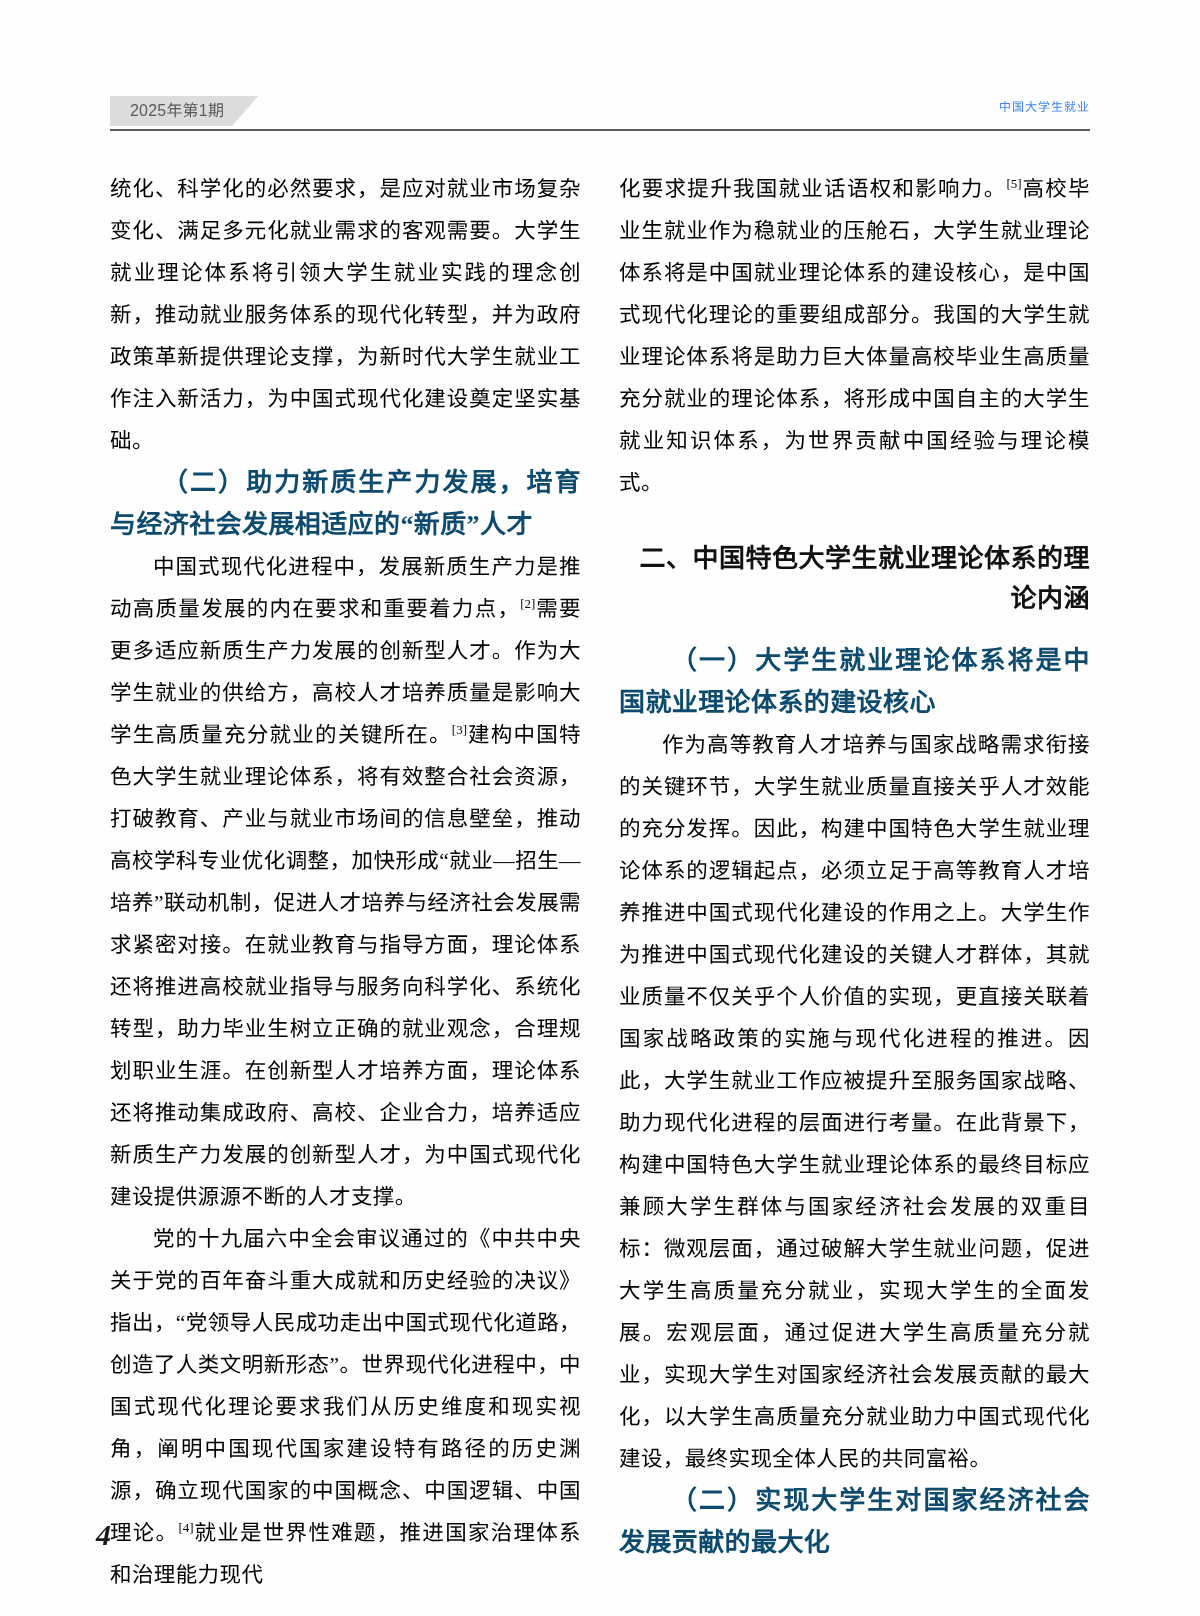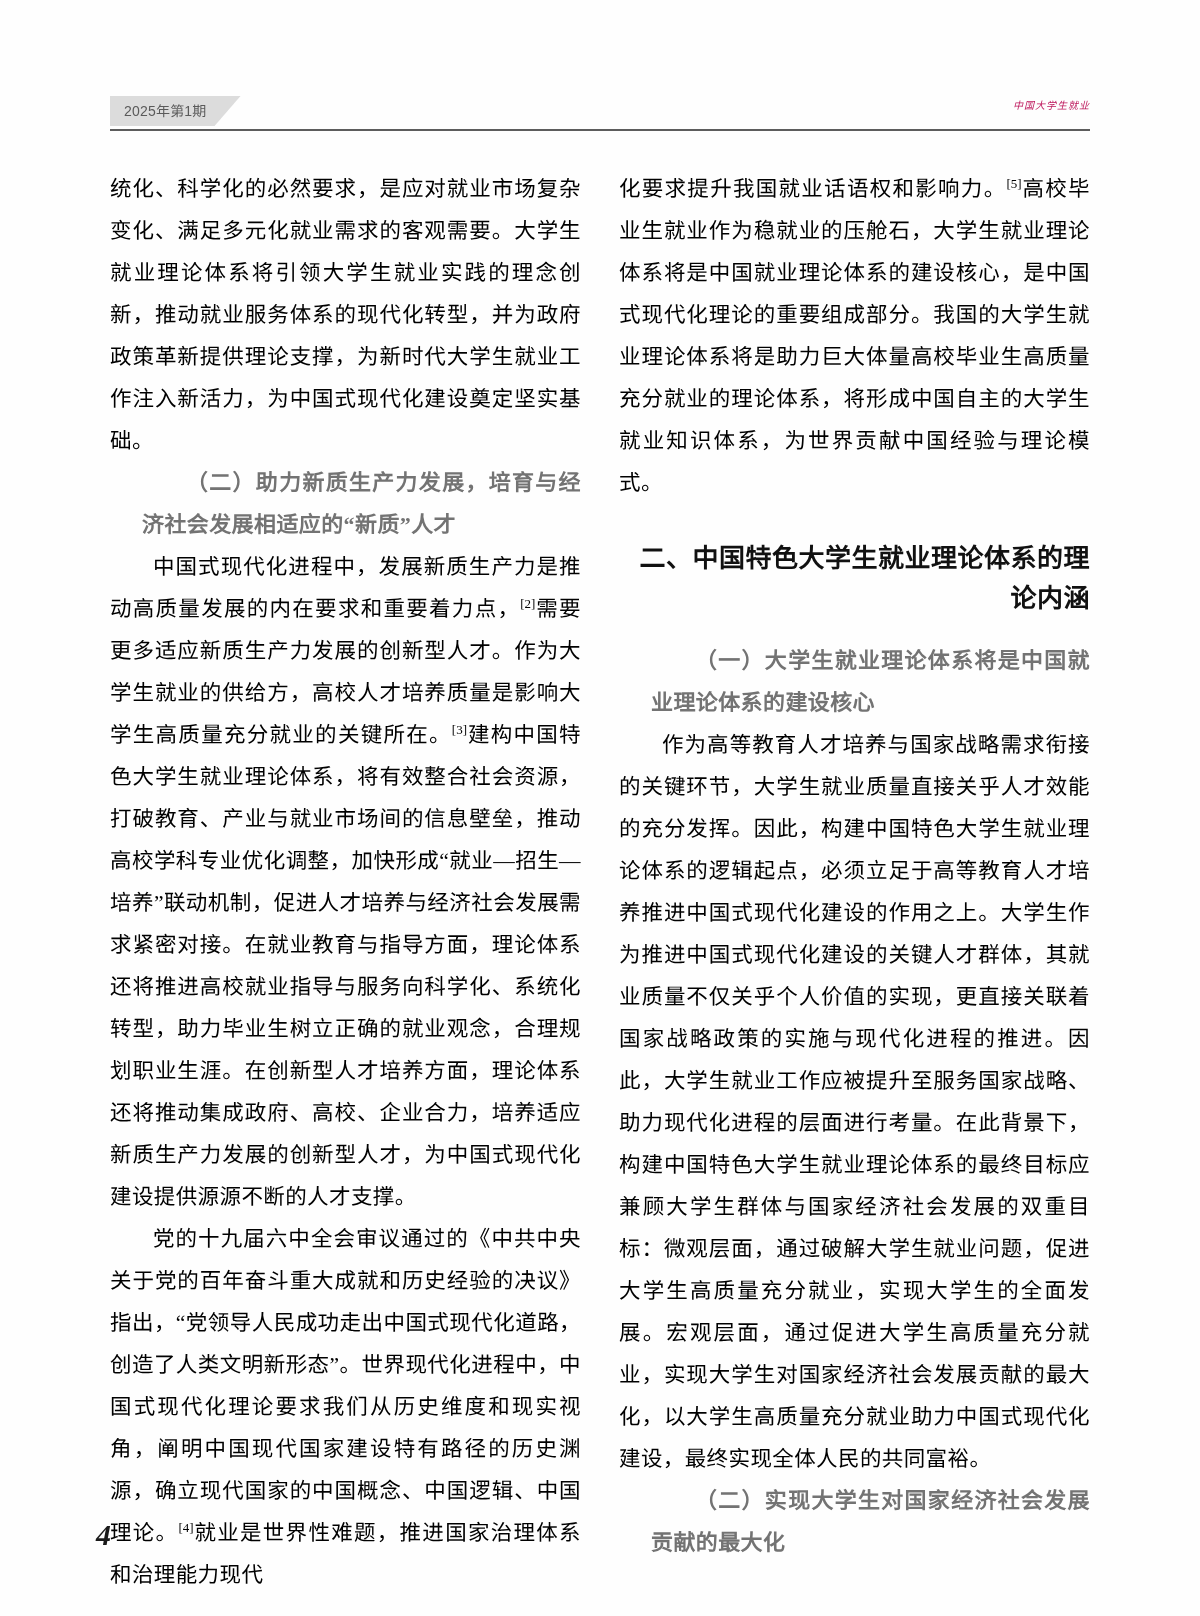--- a/index.html
+++ b/index.html
@@ -28,40 +28,39 @@
     left: 110px;
     top: 96px;
     width: 980px;
     height: 42px;
   }
   .issue-tab {
     position: absolute;
     left: 0;
     top: 0;
     height: 30px;
-    padding: 0 34px 0 14px;
+    padding: 0 34px 0 20px;
     background: #dcdcdc;
     color: #5a5a5a;
     font-family: "Liberation Sans", "DejaVu Sans", sans-serif;
-    font-size: 14px;
+    font-size: 16px;
     line-height: 30px;
     letter-spacing: .2px;
     white-space: nowrap;
     clip-path: polygon(0 0, 100% 0, calc(100% - 26px) 100%, 0 100%);
   }
   .journal-name {
     position: absolute;
     right: 0;
     top: 1px;
     font-family: "Liberation Sans", "DejaVu Sans", sans-serif;
-    font-size: 10px;
-    color: #be185d;
+    font-size: 12px;
+    color: #3b82f6;
     letter-spacing: 1px;
     white-space: nowrap;
-    font-style: italic;
   }
   .runhead-rule {
     position: absolute;
     left: 0;
     right: 0;
     top: 33px;
     height: 2px;
     background: #5c5c5c;
   }
 
@@ -89,29 +88,28 @@
     text-align: justify;
     text-justify: inter-ideograph;
     letter-spacing: .4px;
     color: #000000;
   }
   .indent {
     text-indent: 2em;
   }
 
   .sub-head {
-    font-size: 22px;
+    font-size: 26px;
     line-height: 42px;
     font-weight: bold;
     text-indent: 2em;
     text-align: justify;
     text-justify: inter-ideograph;
     letter-spacing: .4px;
-    color: #737373;
-    margin-left: 32px;
+    color: #0c4a6e;
   }
 
   .section-head {
     font-family: "Liberation Sans", "DejaVu Sans", sans-serif;
     font-size: 26px;
     line-height: 40px;
     font-weight: bold;
     color: #111111;
     letter-spacing: .5px;
     margin-top: 34px;

